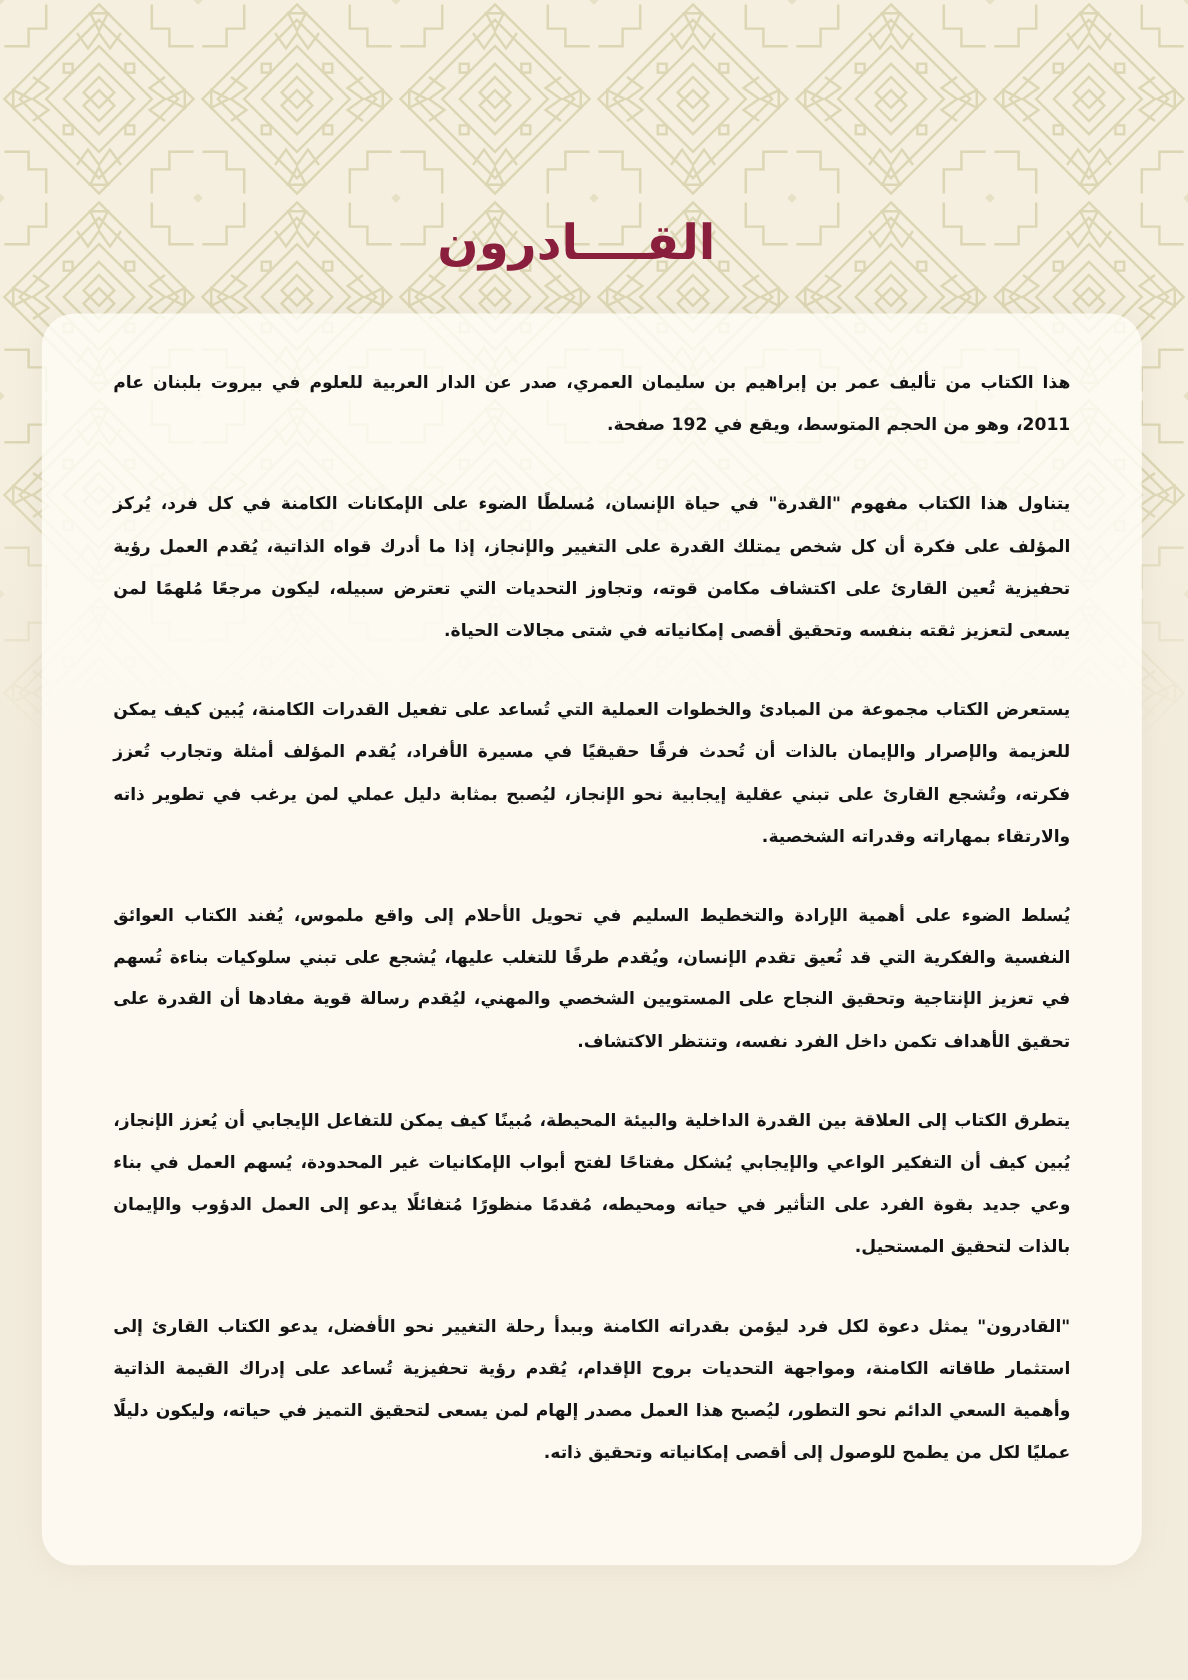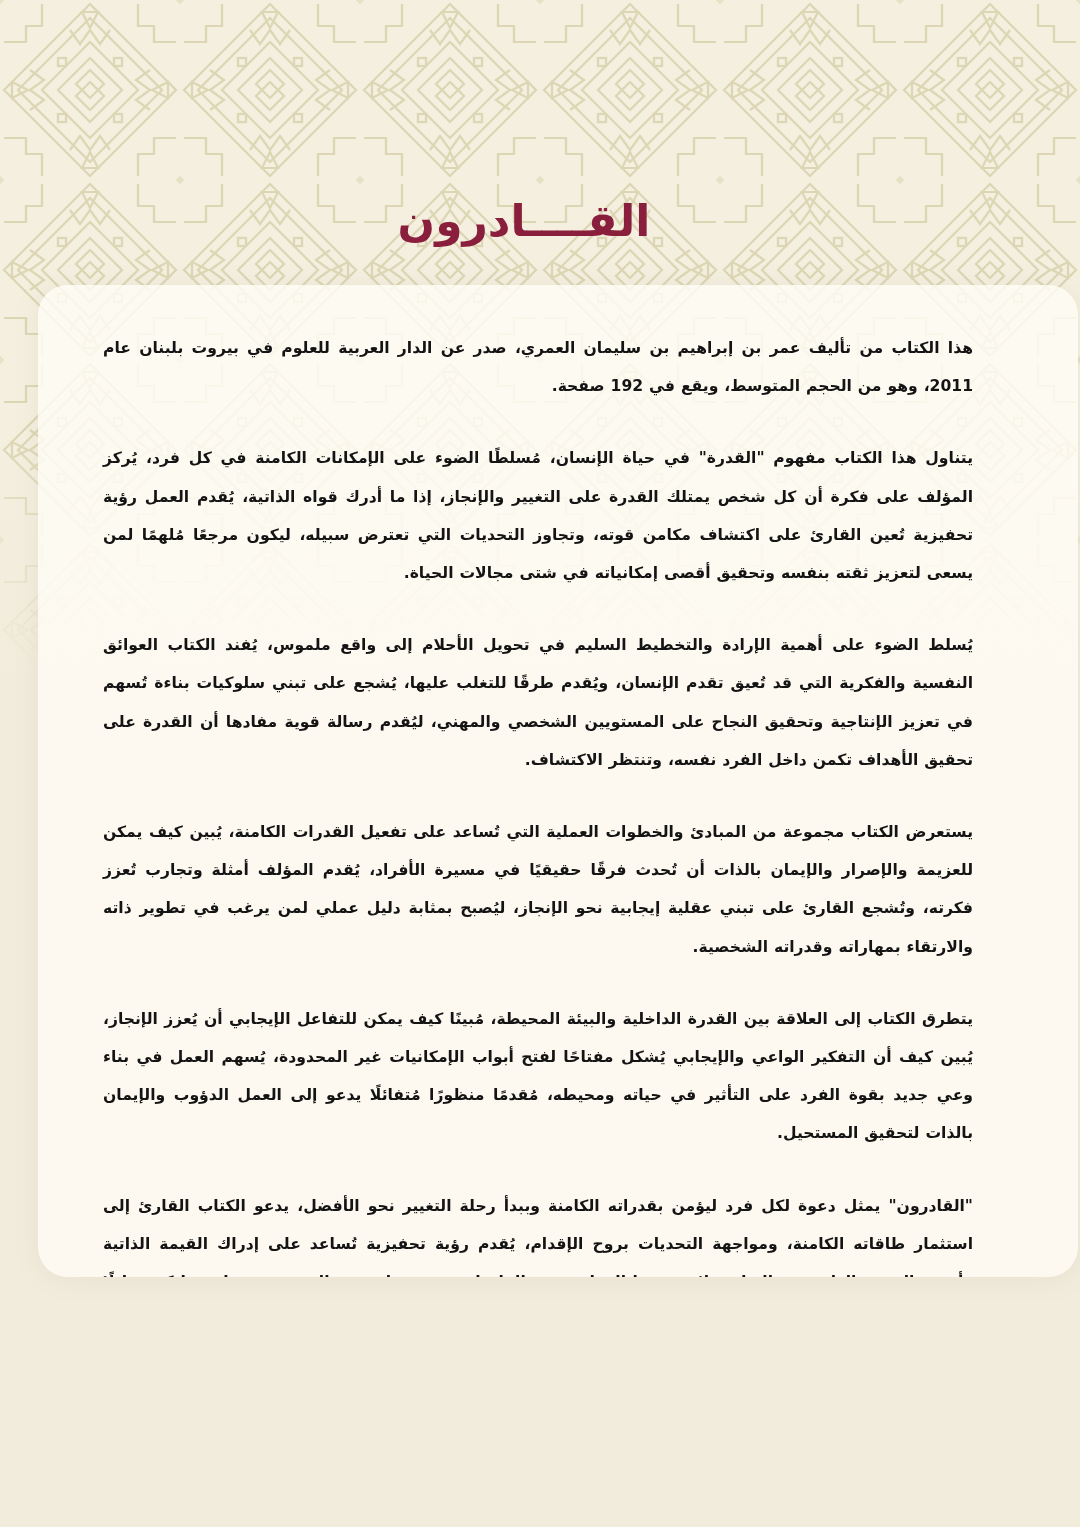--- a/index.html
+++ b/index.html
@@ -72,27 +72,26 @@
     line-height: 1.15;
     direction: rtl;
   }
 
   
   #content-card {
     position: absolute;
     left: 38px;
     top: 285px;
     width: 1000px;
-    height: 992px;
+    height: 1138px;
     border-radius: 30px;
     background: rgba(255, 253, 246, 0.80);
     box-shadow: 0 2px 26px rgba(150, 135, 100, 0.10);
     z-index: 2;
     overflow: hidden;
-    padding-left: 40px;
   }
 
   #prose {
     position: absolute;
     left: 0;
     top: 0;
     width: 1000px;
     padding: 44px 65px 40px 65px;
     box-sizing: border-box;
     direction: rtl;
@@ -170,20 +169,20 @@
   </div>
 
   <div id="title-wrap">
     <h1 id="doc-title">القــــادرون</h1>
   </div>
 
   <div id="content-card">
     <div id="prose">
       <p class="para">هذا الكتاب من تأليف عمر بن إبراهيم بن سليمان العمري، صدر عن الدار العربية للعلوم في بيروت بلبنان عام 2011، وهو من الحجم المتوسط، ويقع في 192 صفحة.</p>
       <p class="para">يتناول هذا الكتاب مفهوم "القدرة" في حياة الإنسان، مُسلطًا الضوء على الإمكانات الكامنة في كل فرد، يُركز المؤلف على فكرة أن كل شخص يمتلك القدرة على التغيير والإنجاز، إذا ما أدرك قواه الذاتية، يُقدم العمل رؤية تحفيزية تُعين القارئ على اكتشاف مكامن قوته، وتجاوز التحديات التي تعترض سبيله، ليكون مرجعًا مُلهمًا لمن يسعى لتعزيز ثقته بنفسه وتحقيق أقصى إمكانياته في شتى مجالات الحياة.</p>
+      <p class="para">يستعرض الكتاب مجموعة من المبادئ والخطوات العملية التي تُساعد على تفعيل القدرات الكامنة، يُبين كيف يمكن للعزيمة والإصرار والإيمان بالذات أن تُحدث فرقًا حقيقيًا في مسيرة الأفراد، يُقدم المؤلف أمثلة وتجارب تُعزز فكرته، وتُشجع القارئ على تبني عقلية إيجابية نحو الإنجاز، ليُصبح بمثابة دليل عملي لمن يرغب في تطوير ذاته والارتقاء بمهاراته وقدراته الشخصية.</p>
       <p class="para">يُسلط الضوء على أهمية الإرادة والتخطيط السليم في تحويل الأحلام إلى واقع ملموس، يُفند الكتاب العوائق النفسية والفكرية التي قد تُعيق تقدم الإنسان، ويُقدم طرقًا للتغلب عليها، يُشجع على تبني سلوكيات بناءة تُسهم في تعزيز الإنتاجية وتحقيق النجاح على المستويين الشخصي والمهني، ليُقدم رسالة قوية مفادها أن القدرة على تحقيق الأهداف تكمن داخل الفرد نفسه، وتنتظر الاكتشاف.</p>
-      <p class="para">يستعرض الكتاب مجموعة من المبادئ والخطوات العملية التي تُساعد على تفعيل القدرات الكامنة، يُبين كيف يمكن للعزيمة والإصرار والإيمان بالذات أن تُحدث فرقًا حقيقيًا في مسيرة الأفراد، يُقدم المؤلف أمثلة وتجارب تُعزز فكرته، وتُشجع القارئ على تبني عقلية إيجابية نحو الإنجاز، ليُصبح بمثابة دليل عملي لمن يرغب في تطوير ذاته والارتقاء بمهاراته وقدراته الشخصية.</p>
       <p class="para">يتطرق الكتاب إلى العلاقة بين القدرة الداخلية والبيئة المحيطة، مُبينًا كيف يمكن للتفاعل الإيجابي أن يُعزز الإنجاز، يُبين كيف أن التفكير الواعي والإيجابي يُشكل مفتاحًا لفتح أبواب الإمكانيات غير المحدودة، يُسهم العمل في بناء وعي جديد بقوة الفرد على التأثير في حياته ومحيطه، مُقدمًا منظورًا مُتفائلًا يدعو إلى العمل الدؤوب والإيمان بالذات لتحقيق المستحيل.</p>
       <p class="para">"القادرون" يمثل دعوة لكل فرد ليؤمن بقدراته الكامنة وببدأ رحلة التغيير نحو الأفضل، يدعو الكتاب القارئ إلى استثمار طاقاته الكامنة، ومواجهة التحديات بروح الإقدام، يُقدم رؤية تحفيزية تُساعد على إدراك القيمة الذاتية وأهمية السعي الدائم نحو التطور، ليُصبح هذا العمل مصدر إلهام لمن يسعى لتحقيق التميز في حياته، وليكون دليلًا عمليًا لكل من يطمح للوصول إلى أقصى إمكانياته وتحقيق ذاته.</p>
     </div>
   </div>
 
 </div>
 
 </body></html>

